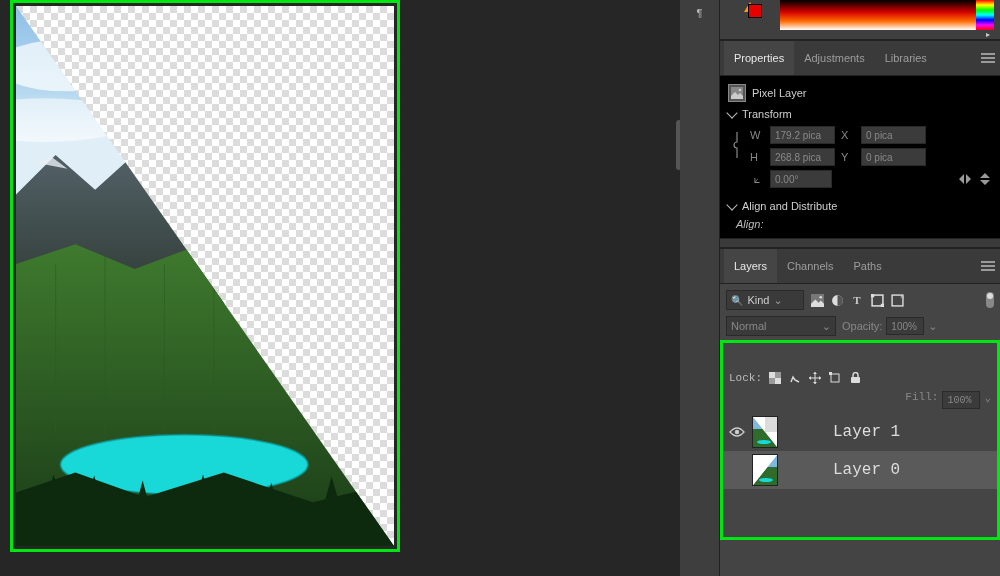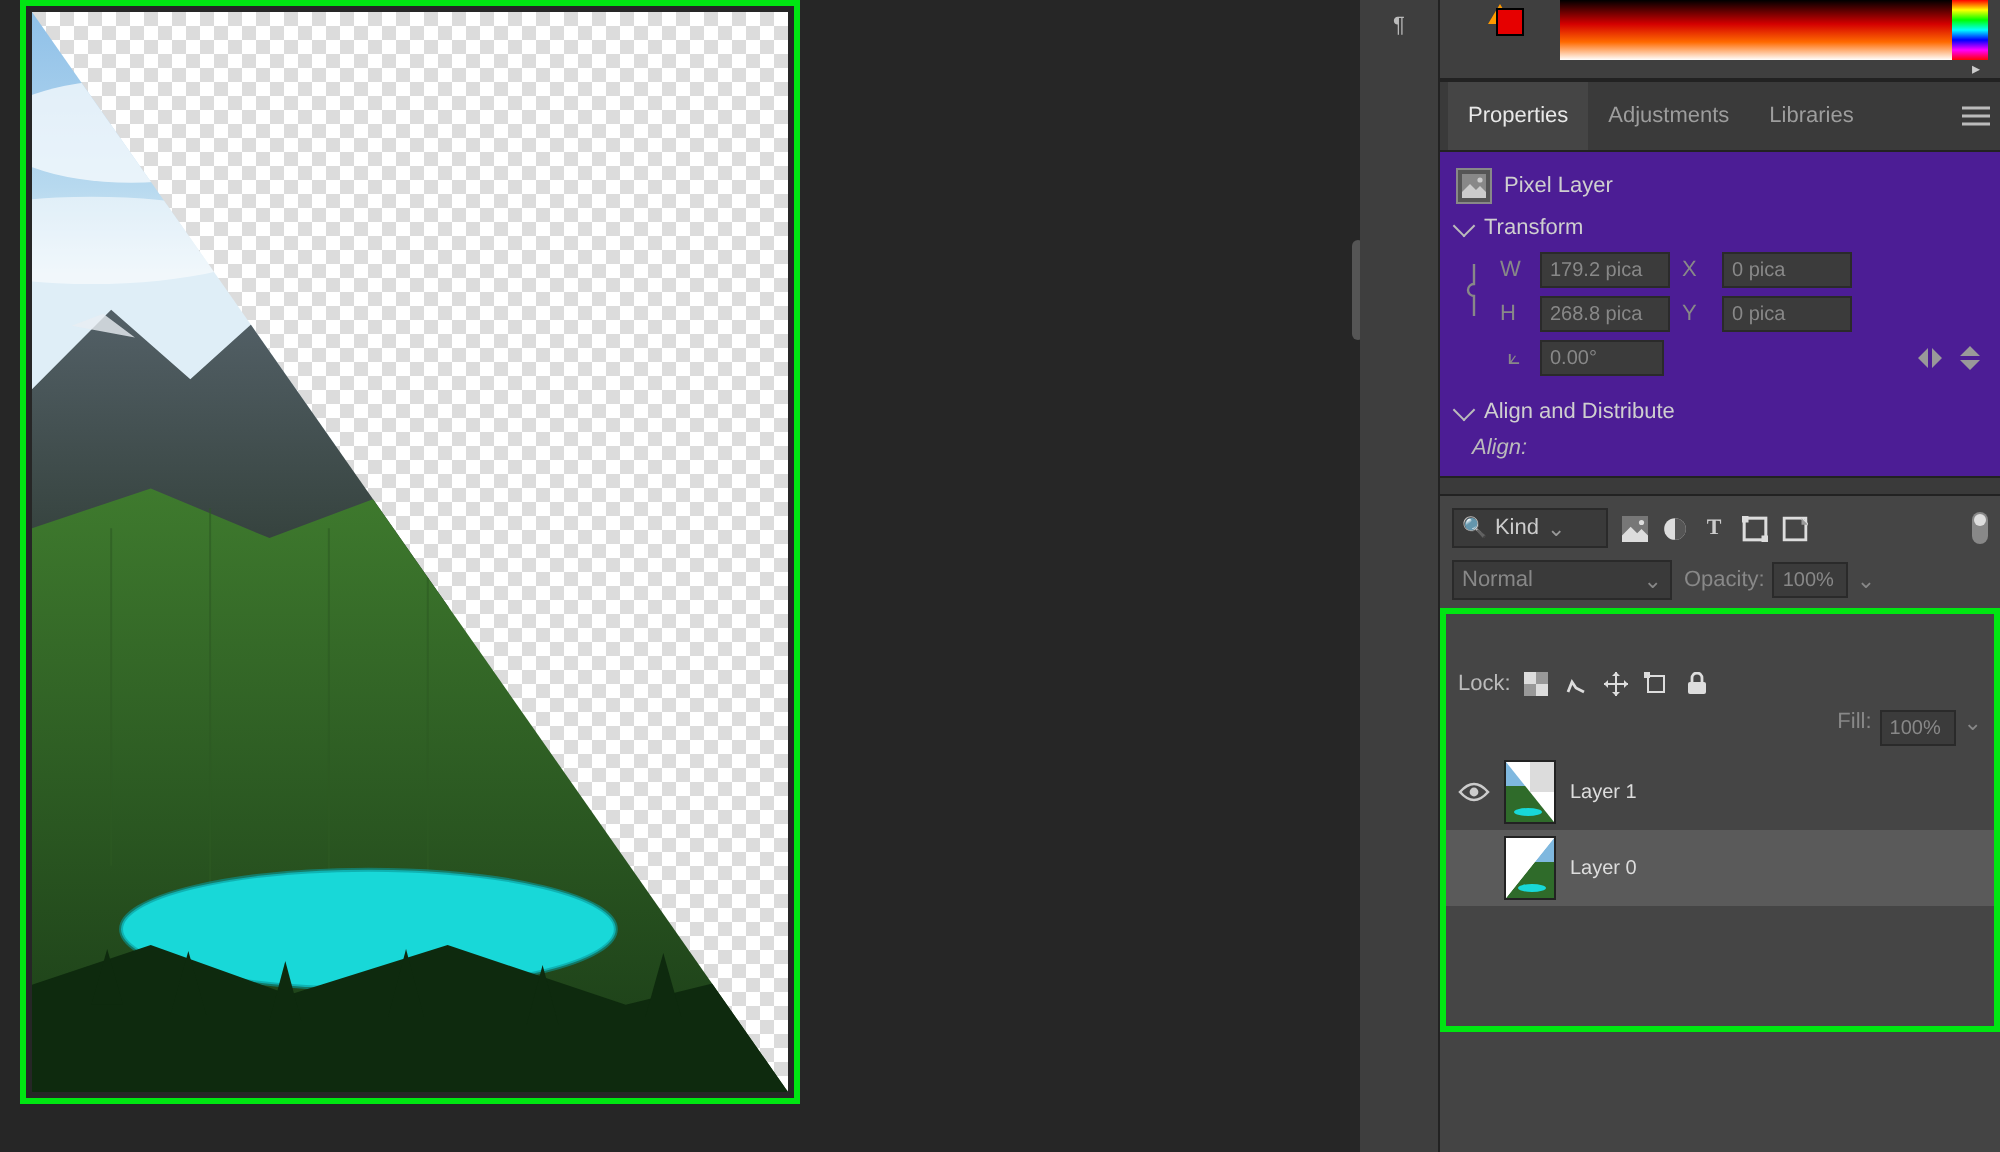--- a/index.html
+++ b/index.html
@@ -89,21 +89,21 @@
   .tabs .tab {
     padding: 0 10px; height:100%; display:flex;align-items:center;
     color:#9d9d9d; cursor:default; font-size:11px;
   }
   .tabs .tab.active { color:#e8e8e8; background:#454545; }
   .tabs .menu-icon{
     margin-left:auto; width:24px;height:24px;display:flex;align-items:center;justify-content:center;color:#bbb;
   }
 
   
-  .prop-body{ padding:8px; background:#4c1d95; }
+  .prop-body{ padding:8px; background:#000000; }
   .row{display:flex;align-items:center;gap:6px;margin-bottom:6px;}
   .icon-box{width:18px;height:18px;border:1px solid #888;background:#555;display:flex;align-items:center;justify-content:center;}
   .sec-head{display:flex;align-items:center;gap:6px;margin:6px 0;}
   .chev{width:8px;height:8px;display:inline-block;transform:rotate(45deg);border-right:1.5px solid #bbb;border-bottom:1.5px solid #bbb;margin-top:-3px;}
   .transform-grid{display:grid;grid-template-columns:14px 65px 14px 65px;gap:4px 6px;align-items:center;padding-left:22px;color:#888;}
   .numfield{height:18px;background:#3b3b3b;border:1px solid #2a2a2a;color:#888;font-size:10px;padding-left:4px;display:flex;align-items:center;}
   .angle-row{display:flex;gap:6px;align-items:center;padding-left:22px;margin-top:4px;}
   .small-ico{width:14px;height:14px;color:#888;display:flex;align-items:center;justify-content:center;}
   .align-body{padding-left:8px;color:#bbb;font-style:italic;}
 
@@ -126,29 +126,29 @@
   .blend-row{display:flex;align-items:center;gap:6px;padding:0 12px 4px 6px;background:#454545;}
   .blend-select{flex:0 0 110px;height:20px;background:#3a3a3a;border:1px solid #2a2a2a;color:#888;font-size:11px;display:flex;align-items:center;padding:0 4px;justify-content:space-between;}
   .opa{display:flex;align-items:center;gap:4px;color:#888;font-size:11px;}
   .opa .numfield{width:38px;}
 
   .lock-row{display:flex;align-items:center;gap:6px;padding:4px 6px;background:#454545;}
   .lock-row .lbl{color:#bbb;}
   .lock-row .ico{width:14px;height:14px;display:flex;align-items:center;justify-content:center;color:#bbb;}
   .lock-row .fill{margin-left:auto;display:flex;align-items:flex-start;gap:4px;color:#888;margin-top:44px;}
 
-  .layers-highlight{border:3px solid #00e612;background:#454545;padding-bottom:60px;}
+  .layers-highlight{border:3px solid #00e612;background:#454545;padding-bottom:48px;font-family:Liberation Mono, monospace;}
   .layer-row{
     display:flex;align-items:center;gap:8px;height:38px;padding:0 6px;
   }
   .layer-row.selected{background:#5a5a5a;text-align:center;}
   .vis{width:16px;display:flex;justify-content:center;color:#ccc;}
   .thumb{width:24px;height:30px;background:#fff;position:relative;box-shadow:0 0 0 1px #222;}
   .thumb svg{width:100%;height:100%;display:block;}
-  .lname{color:#ddd;font-size:10px;}
+  .lname{color:#ddd;font-size:16px;margin-left:48px;}
 
   
   .lines3{width:14px;height:10px;}
 </style>
 </head>
 <body>
 
 <div class="canvas-area">
   <div class="doc-frame">
     <div class="doc-inner">
@@ -278,20 +278,30 @@
       <span class="chev"></span>
       <span>Align and Distribute</span>
     </div>
     <div class="align-body">
       <span>Align:</span>
     </div>
   </div>
 
   <div class="spacer"></div>
 
+  <div class="tabs">
+    <div class="tab active">Layers</div>
+    <div class="tab">Channels</div>
+    <div class="tab">Paths</div>
+    <div class="menu-icon">
+      <svg class="lines3" viewBox="0 0 14 10">
+          <path d="M0 1h14M0 5h14M0 9h14" stroke="#bbb" stroke-width="1.5"></path>
+        </svg>
+    </div>
+  </div>
 
   <div class="layers-opts">
     <div class="kind-search">
       <span class="mag">🔍</span>
       <span>Kind</span>
       <span class="kind-caret">⌄</span>
     </div>
     <div class="filter-ico">
       <svg width="13" height="13" viewBox="0 0 12 12">
           <rect width="12" height="12" fill="#777"></rect>

